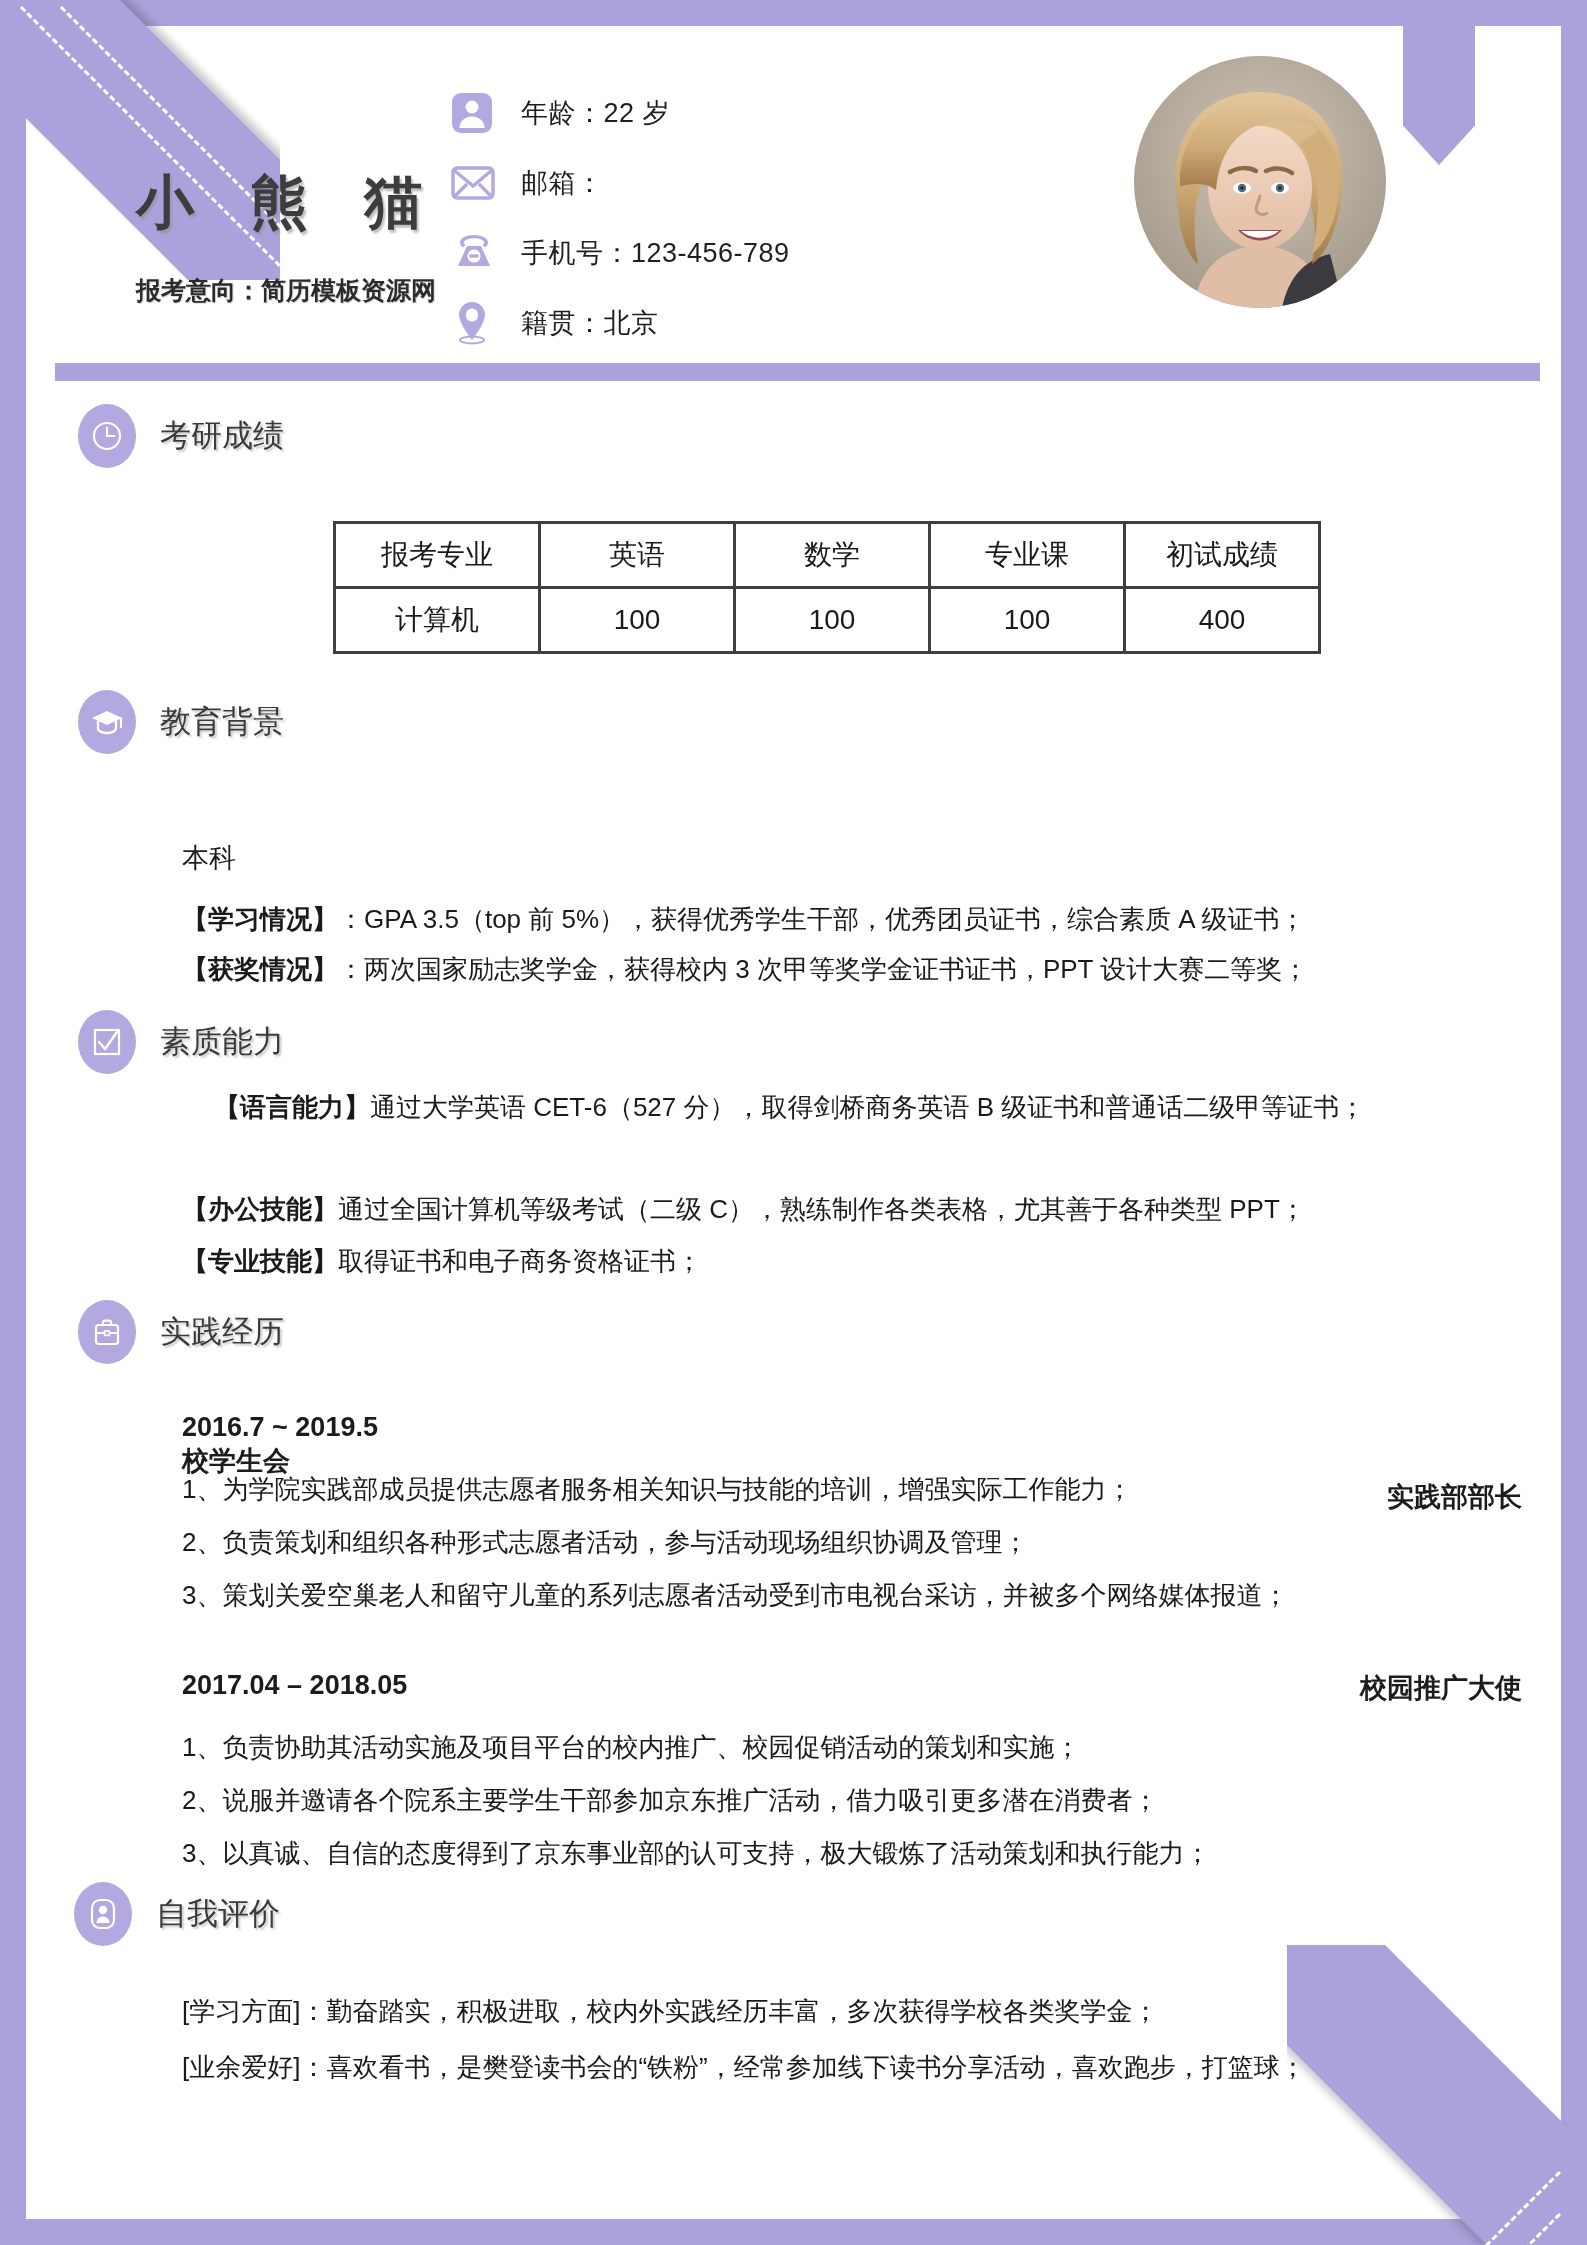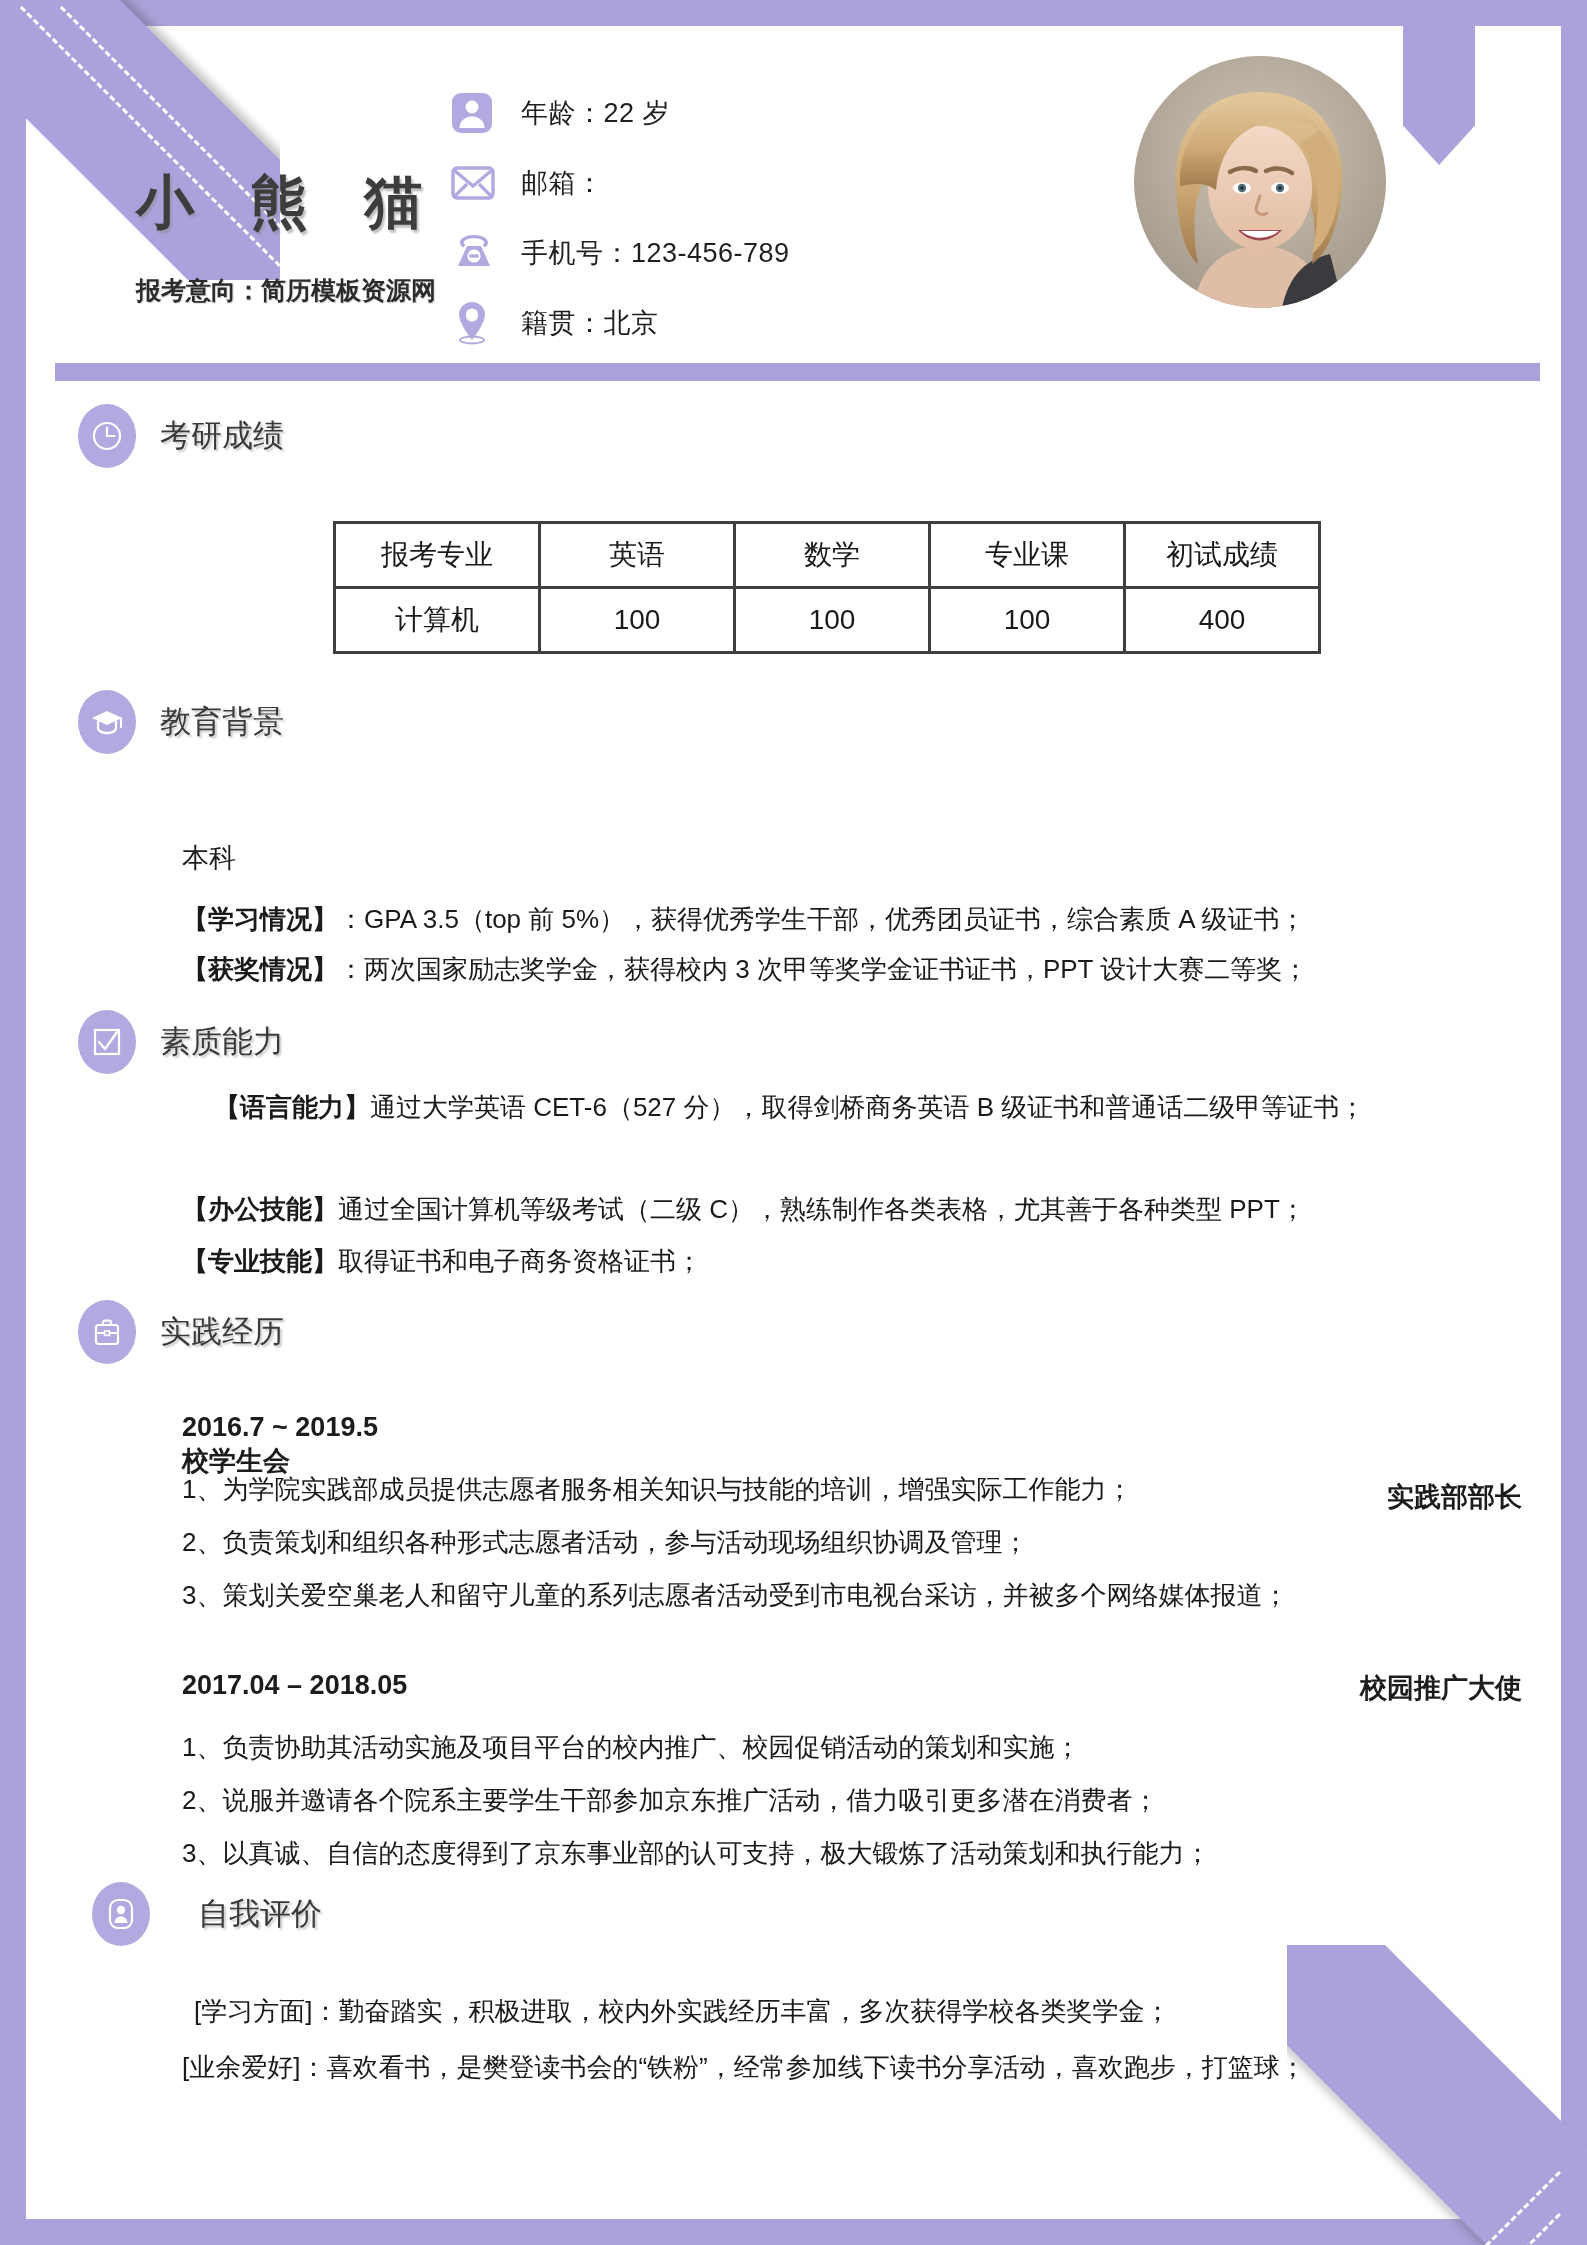--- a/index.html
+++ b/index.html
@@ -474,27 +474,27 @@
 
   <div class="tri-row" style="left:182px; top:1670px;">
     <span class="c-left">2017.04 – 2018.05</span>
     <span class="c-mid"></span>
     <span class="c-right">校园推广大使</span>
   </div>
   <div class="body-line wide" style="left:182px; top:1726px;">1、负责协助其活动实施及项目平台的校内推广、校园促销活动的策划和实施；</div>
   <div class="body-line wide" style="left:182px; top:1779px;">2、说服并邀请各个院系主要学生干部参加京东推广活动，借力吸引更多潜在消费者；</div>
   <div class="body-line wide" style="left:182px; top:1832px;">3、以真诚、自信的态度得到了京东事业部的认可支持，极大锻炼了活动策划和执行能力；</div>
 
-  <div class="section-head" style="left:92px; top:1882px;gap:24px;">
+  <div class="section-head" style="left:74px; top:1882px;">
     <span class="sec-badge">
       <svg width="30" height="32" viewBox="0 0 30 32">
         <rect x="4" y="2" width="22" height="28" rx="8" fill="none" stroke="#ffffff" stroke-width="2.2"></rect>
         <circle cx="15" cy="12" r="4.2" fill="#ffffff"></circle>
         <path d="M8.5 25c0-4 2.9-6.6 6.5-6.6s6.5 2.6 6.5 6.6z" fill="#ffffff"></path>
       </svg>
     </span>
     <span class="sec-title">自我评价</span>
   </div>
 
-  <div class="body-line wide" style="left:182px; top:1990px;margin-left:12px;">[学习方面]：勤奋踏实，积极进取，校内外实践经历丰富，多次获得学校各类奖学金；</div>
+  <div class="body-line wide" style="left:182px; top:1990px;">[学习方面]：勤奋踏实，积极进取，校内外实践经历丰富，多次获得学校各类奖学金；</div>
   <div class="body-line mid" style="left:182px; top:2046px;">[业余爱好]：喜欢看书，是樊登读书会的“铁粉”，经常参加线下读书分享活动，喜欢跑步，打篮球；</div>
 
 </div>
 
 </body></html>

